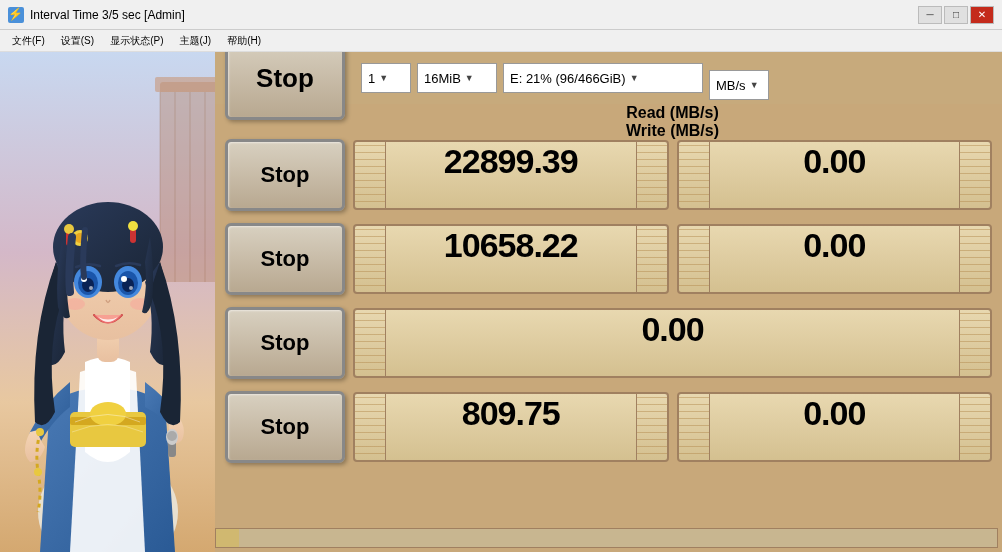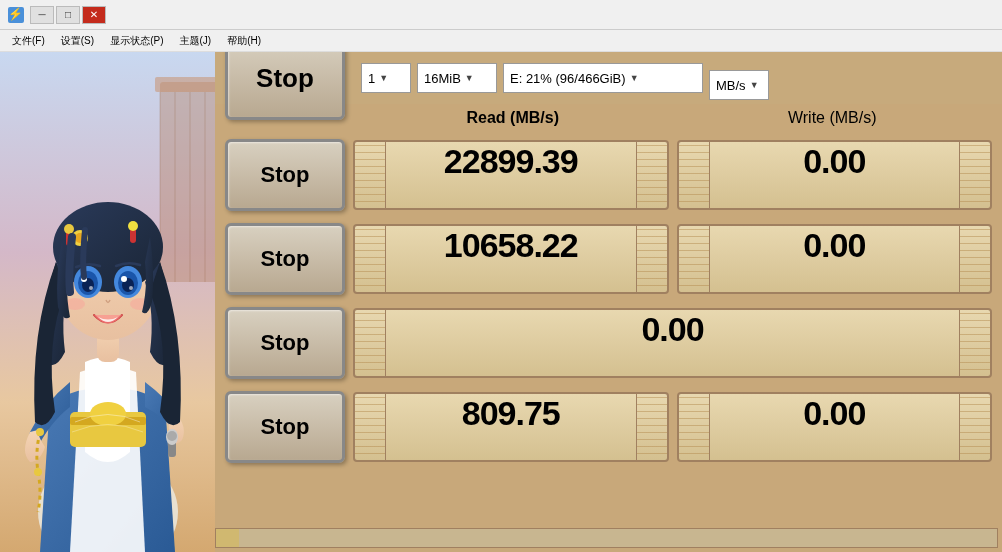--- a/index.html
+++ b/index.html
@@ -263,20 +263,21 @@
       align-items: center;
       justify-content: flex-end;
       gap: 2px;
     }
   </style>
 </head>
 <body>
 
 <div class="title-bar">
   <span class="title-icon">⚡</span>
+  <span class="title-text">Interval Time 3/5 sec [Admin]</span>
   <div class="window-area">
     <div class="window-btn">─</div>
     <div class="window-btn">□</div>
     <div class="window-btn close">✕</div>
   </div>
 </div>
 
 <div class="menu-bar">
   <span class="menu-item">文件(F)</span>
   <span class="menu-item">设置(S)</span>
@@ -423,23 +424,23 @@
           <span>E: 21% (96/466GiB)</span>
           <span class="arrow">▼</span>
         </div>
         <div class="dropdown-box" style="min-width: 60px; margin-top: 14px;">
           <span>MB/s</span>
           <span class="arrow">▼</span>
         </div>
       </div>
     </div>
 
-    <div style="display: flex; align-items: center; height: 28px; padding: 0 10px; margin-left: 128px;">
+    <div style="display: flex; align-items: center; height: 28px; padding: 0 10px; margin-left: 128px; flex-direction: column;">
       <div style="flex:1; text-align:center; font-size:16px; font-weight:bold; color:#000;">Read (MB/s)</div>
-      <div style="flex:1; text-align:center; font-size:16px; font-weight:normal; color:#000;">Write (MB/s)</div>
+      <div style="flex:1; text-align:center; font-size:16px; font-weight:bold; color:#000;">Write (MB/s)</div>
     </div>
 
     <div class="rows-area">
 
       <div class="data-row">
         <button class="stop-btn">Stop</button>
         <div class="value-cell">
           <span class="value-text">22899.39</span>
         </div>
         <div class="value-cell">

